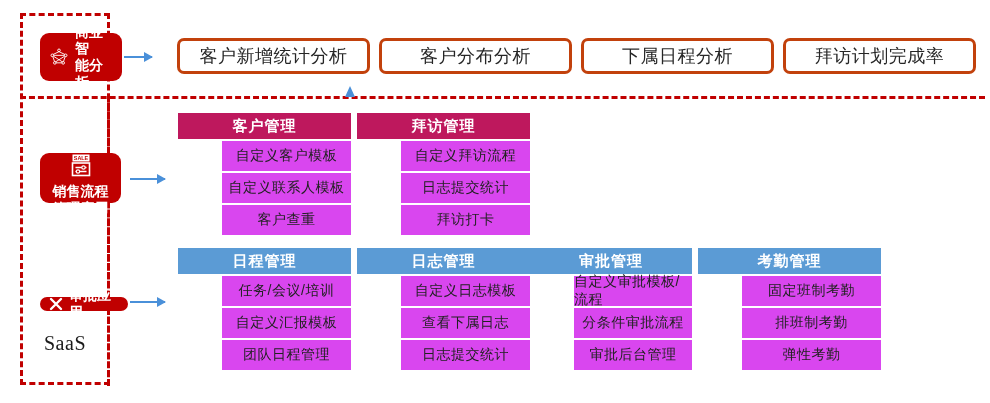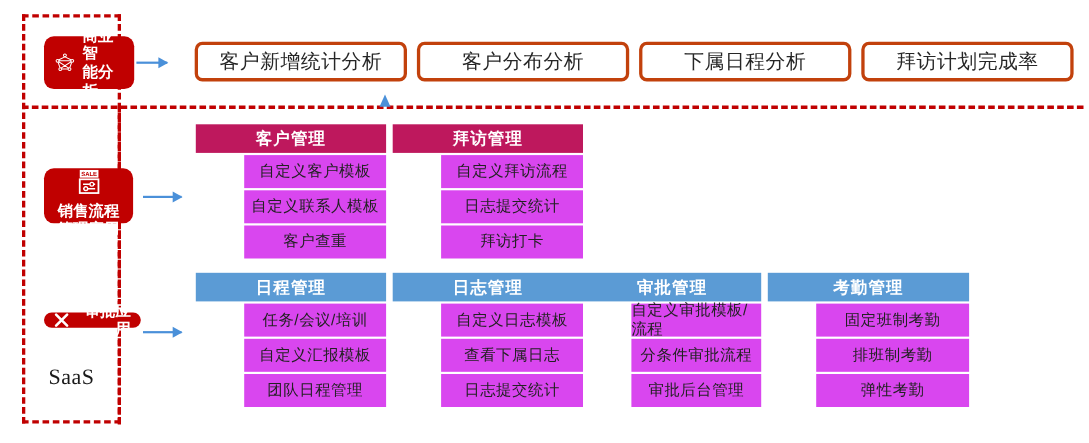--- a/index.html
+++ b/index.html
@@ -94,21 +94,21 @@
     justify-content: center;
   }
   .app-badge .badge-text {
     white-space: pre-line;
     font-family: "Liberation Sans", "DejaVu Sans", sans-serif;
     font-weight: bold;
   }
 
   #badge-bi   { left: 40px;  top: 33px;  width: 82px; height: 48px; }
   #badge-sale { left: 40px;  top: 153px; width: 81px; height: 50px; flex-direction: column; }
-  #badge-appr { left: 40px;  top: 284px; width: 88px; height: 14px; text-align: right; }
+  #badge-appr { left: 40px;  top: 297px; width: 88px; height: 14px; }
 
   
   .connector {
     position: absolute;
     height: 2px;
     background: #4a90d9;
   }
   .connector::after {
     content: "";
     position: absolute;

